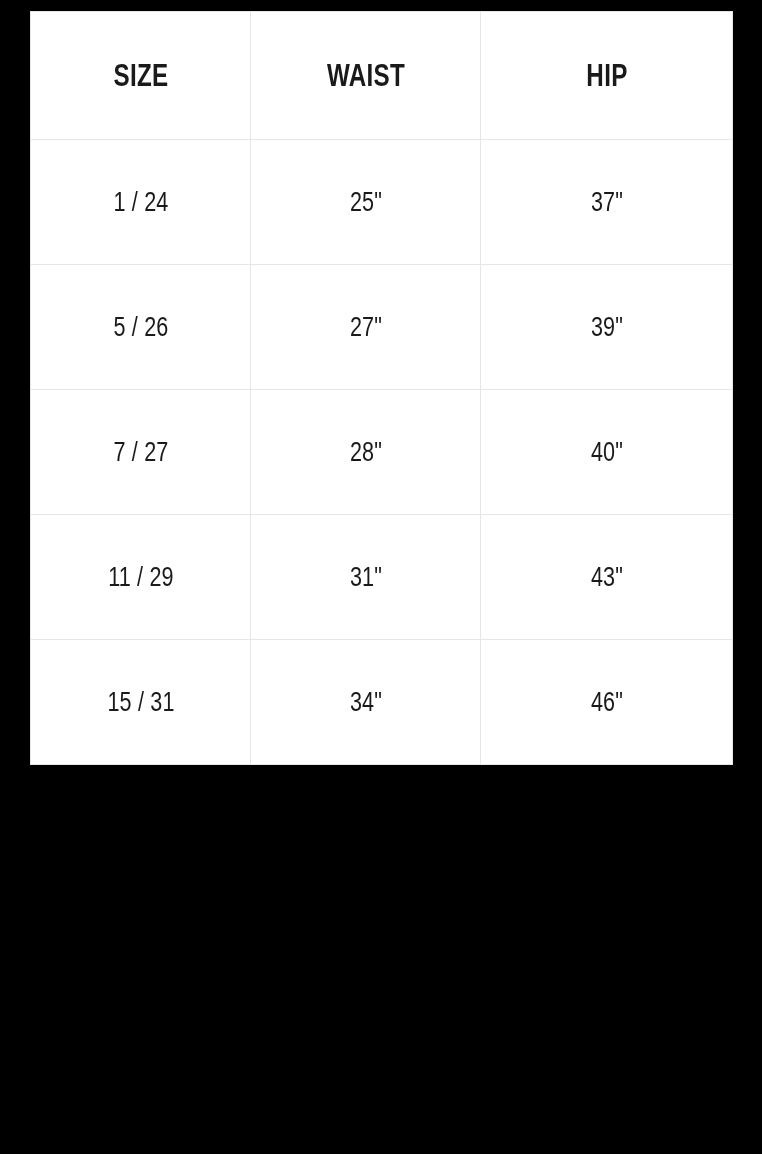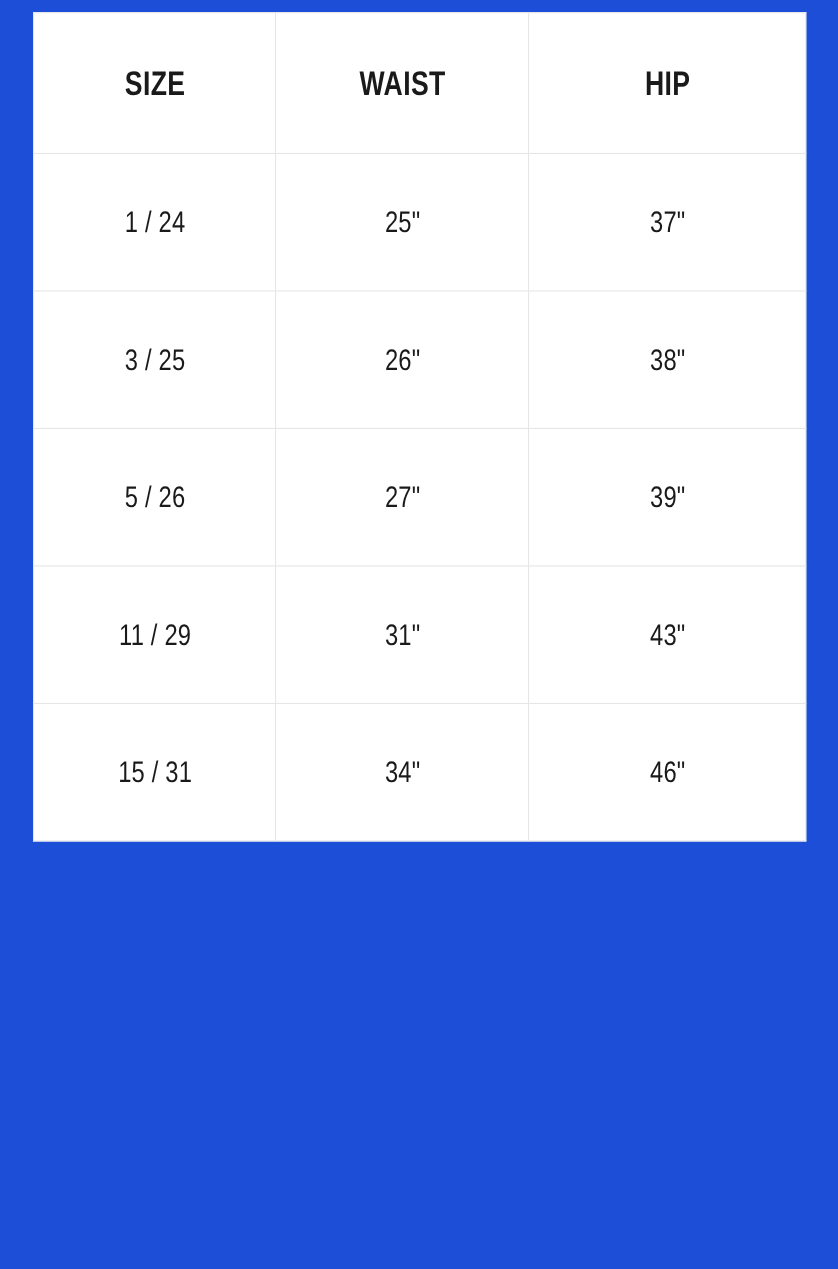--- a/index.html
+++ b/index.html
@@ -11,21 +11,21 @@
     width: 762px;
     height: 1154px;
     font-family: "Liberation Sans", sans-serif;
     -webkit-font-smoothing: antialiased;
   }
 
   .page {
     position: relative;
     width: 762px;
     height: 1154px;
-    background: #1d4ed8;
+    background: #000000;
     overflow: hidden;
   }
 
   .size-chart {
     position: absolute;
     left: 30px;
     top: 11px;
     width: 702px;
     border-collapse: collapse;
     table-layout: fixed;
@@ -100,38 +100,38 @@
         </td>
         <td>
           <span class="cell-inner">25"</span>
         </td>
         <td>
           <span class="cell-inner">37"</span>
         </td>
       </tr>
       <tr>
         <td>
-          <span class="cell-inner">3 / 25</span>
-        </td>
-        <td>
-          <span class="cell-inner">26"</span>
-        </td>
-        <td>
-          <span class="cell-inner">38"</span>
-        </td>
-      </tr>
-      <tr>
-        <td>
           <span class="cell-inner">5 / 26</span>
         </td>
         <td>
           <span class="cell-inner">27"</span>
         </td>
         <td>
           <span class="cell-inner">39"</span>
+        </td>
+      </tr>
+      <tr>
+        <td>
+          <span class="cell-inner">7 / 27</span>
+        </td>
+        <td>
+          <span class="cell-inner">28"</span>
+        </td>
+        <td>
+          <span class="cell-inner">40"</span>
         </td>
       </tr>
       <tr>
         <td>
           <span class="cell-inner">11 / 29</span>
         </td>
         <td>
           <span class="cell-inner">31"</span>
         </td>
         <td>

